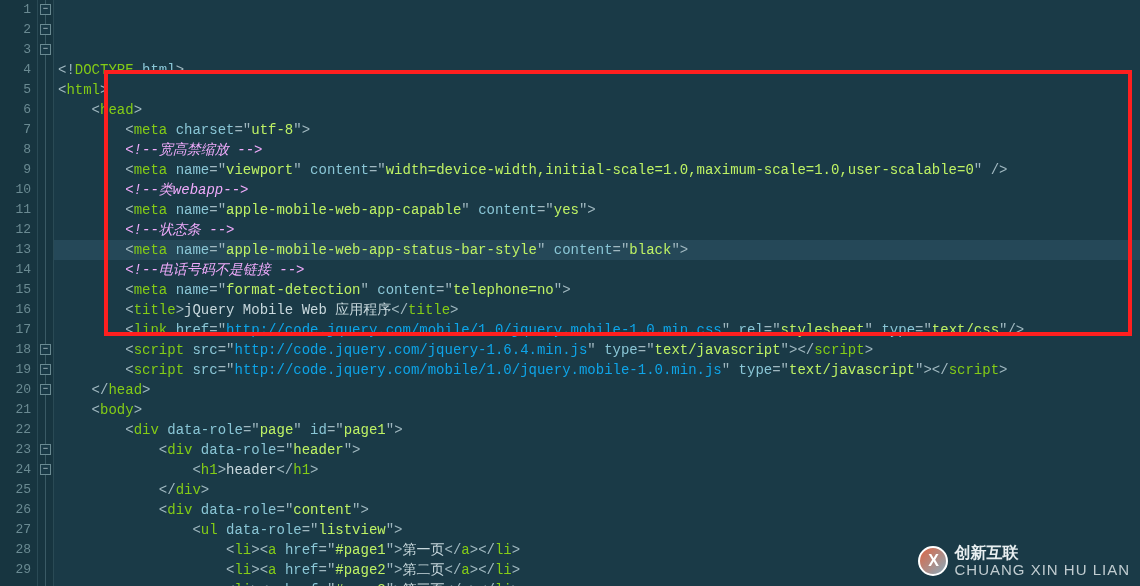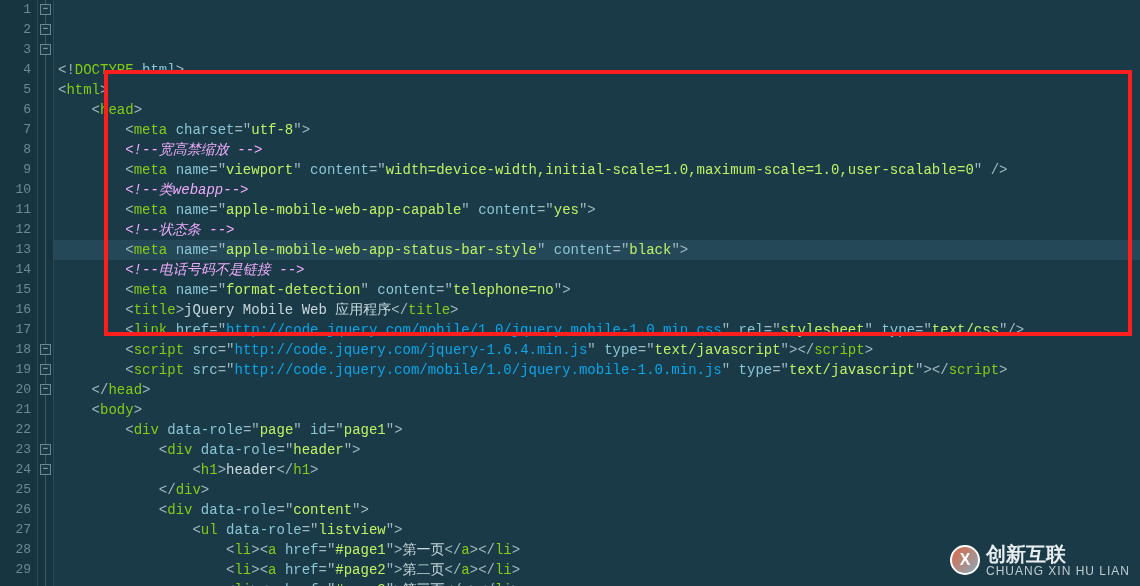--- a/index.html
+++ b/index.html
@@ -108,22 +108,22 @@
     border: 2px solid #fff;
     display: flex;
     align-items: center;
     justify-content: center;
     color: #fff;
     font-weight: bold;
     font-size: 16px;
     background: linear-gradient(135deg,#d64,#8ab);
   }
   .watermark .wm-text { display:flex; flex-direction:column; line-height:1.1; }
-  .watermark .wm-main { font-size: 20px; font-weight: 600; }
-  .watermark .wm-sub { font-size: 12px; letter-spacing: 1px; color:#c0ccd0;}
+  .watermark .wm-main { font-size: 16px; font-weight: 600; }
+  .watermark .wm-sub { font-size: 15px; letter-spacing: 1px; color:#c0ccd0;}
 </style>
 </head>
 <body>
 
 <div class="editor">
   <div class="gutter" id="gutter">
       <div class="gutter-line">1</div>
       <div class="gutter-line">2</div>
       <div class="gutter-line">3</div>
       <div class="gutter-line">4</div>

